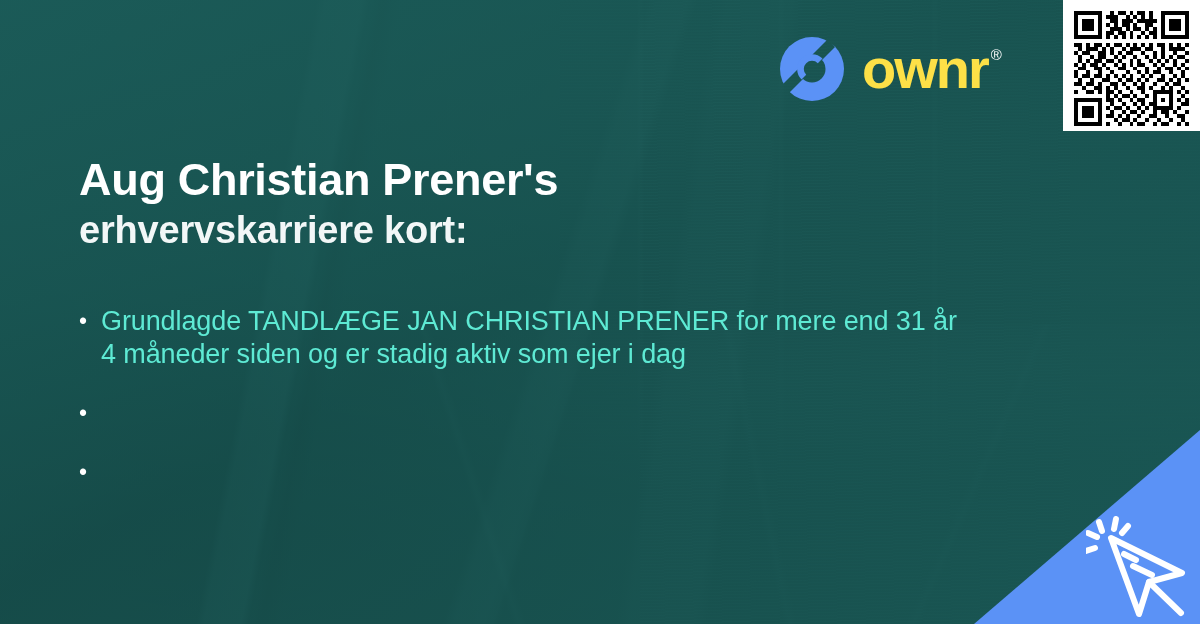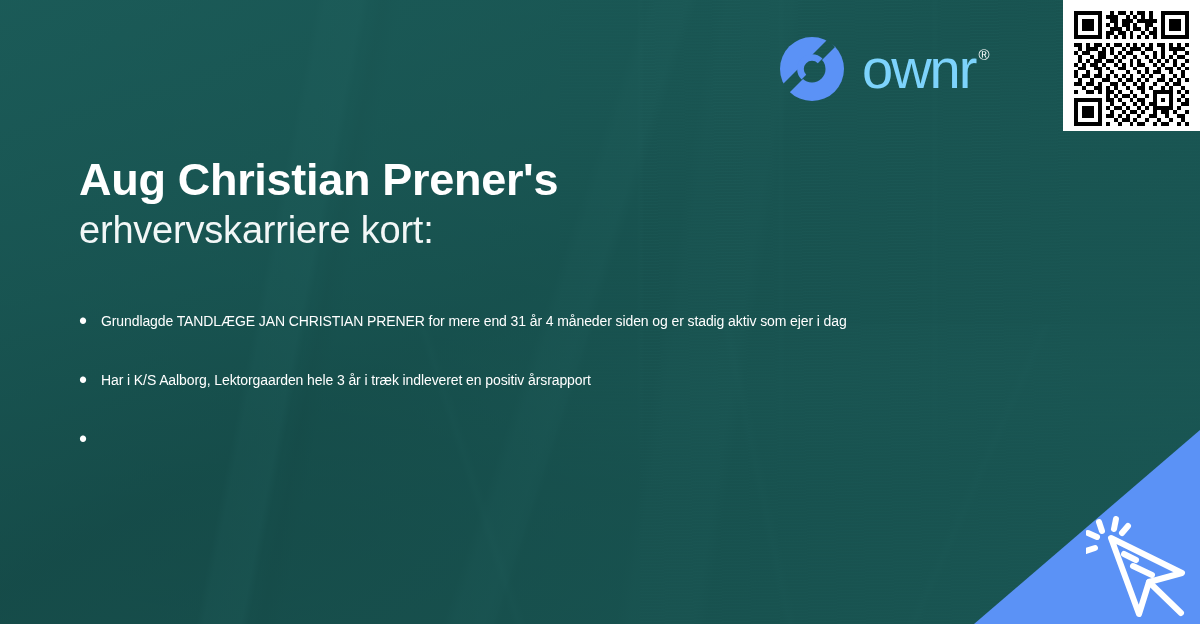--- a/index.html
+++ b/index.html
@@ -73,34 +73,34 @@
     background:#ffffff;
     z-index:6;
   }
   #qr-code { position:absolute; left:11px; top:11px; width:115px; height:115px; }
 
   
   #logo { position:absolute; left:778px; top:33px; height:72px; display:flex; align-items:center; gap:16px; z-index:5; }
   #logo-mark { width:68px; height:68px; flex:0 0 68px; }
   #logo-word { display:flex; align-items:flex-start; }
   #logo-text {
-    font-size:56px; font-weight:400; color:#7dd3fc; letter-spacing:-2px; line-height:1;
+    font-size:56px; font-weight:700; color:#fde047; letter-spacing:-2px; line-height:1;
   }
   #logo-reg { font-size:15px; color:#ffffff; line-height:1; margin-top:6px; margin-left:3px; font-weight:400; }
 
   
   #headline { position:absolute; left:79px; top:155px; z-index:4; }
   #title-line1 { font-size:45px; font-weight:700; color:#ffffff; line-height:1.12; letter-spacing:-.3px; white-space:nowrap; }
-  #title-line2 { font-size:38px; font-weight:400; color:#f2f7f7; line-height:1.22; letter-spacing:-.2px; white-space:nowrap; margin-top:2px; }
+  #title-line2 { font-size:38px; font-weight:700; color:#f2f7f7; line-height:1.22; letter-spacing:-.2px; white-space:nowrap; margin-top:2px; }
 
   
   #bullets { position:absolute; left:79px; top:305px; width:900px; z-index:4; }
   .bullet-item { display:flex; margin-bottom:26px; }
   .bullet-dot { flex:0 0 22px; color:#ffffff; font-size:23px; line-height:33px; }
-  .bullet-text { color:#ffffff; font-size:14px; line-height:33px; font-weight:500; letter-spacing:-.1px; }
+  .bullet-text { color:#5eead4; font-size:27px; line-height:33px; font-weight:500; letter-spacing:-.1px; }
 
   
   #corner {
     position:absolute; right:0; bottom:0; width:226px; height:194px;
     background:#5b92f6;
     clip-path:polygon(100% 0, 100% 100%, 0 100%);
     z-index:7;
   }
   #cursor-icon { position:absolute; right:6px; bottom:4px; width:108px; height:104px; z-index:8; }
 </style>
@@ -405,21 +405,20 @@
     <div id="title-line2">erhvervskarriere kort:</div>
   </div>
 
   <div id="bullets">
     <div class="bullet-item">
       <span class="bullet-dot">•</span>
       <span class="bullet-text">Grundlagde TANDLÆGE JAN CHRISTIAN PRENER for mere end 31 år 4 måneder siden og er stadig aktiv som ejer i dag</span>
     </div>
     <div class="bullet-item">
       <span class="bullet-dot">•</span>
-      <span class="bullet-text">Har i K/S Aalborg, Lektorgaarden hele 3 år i træk indleveret en positiv årsrapport</span>
     </div>
     <div class="bullet-item">
       <span class="bullet-dot">•</span>
     </div>
   </div>
 
   <div id="corner"></div>
   <svg id="cursor-icon" viewBox="0 0 108 104" fill="none">
     <g stroke="#ffffff" stroke-width="6" stroke-linecap="round" stroke-linejoin="round">
       <path d="M25 22 L96 57 L63 66 L53 98 Z"></path>

